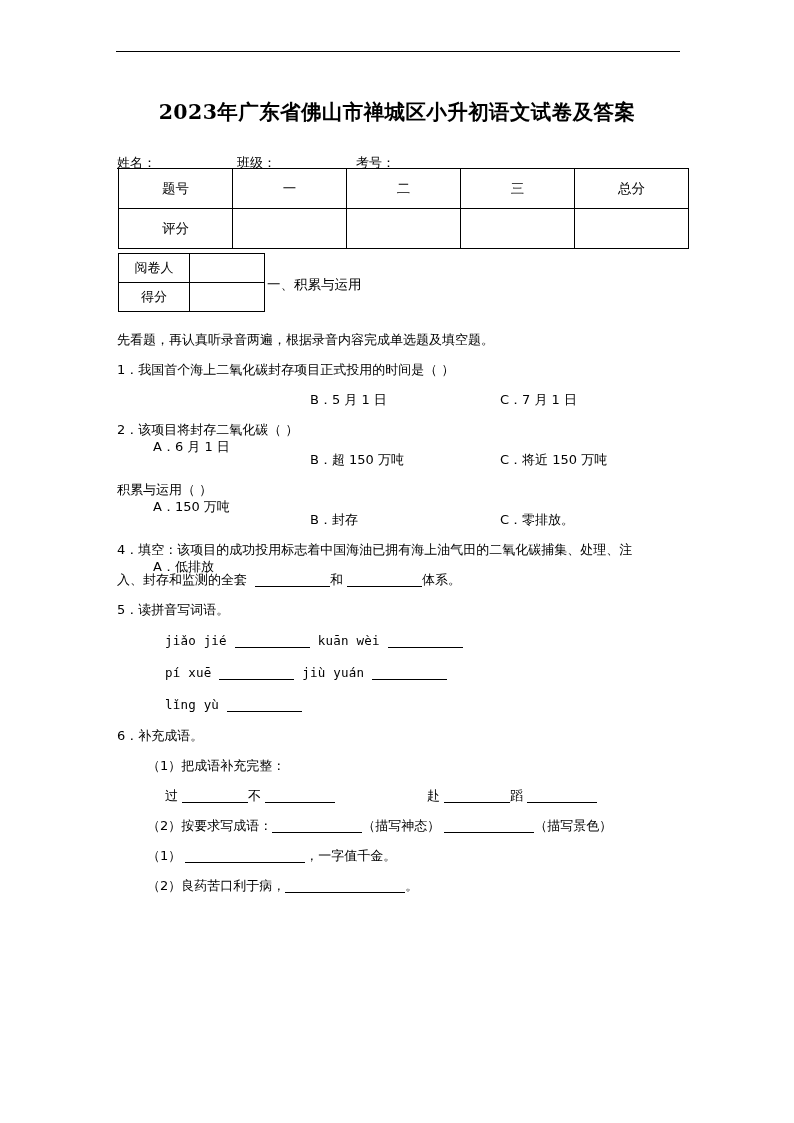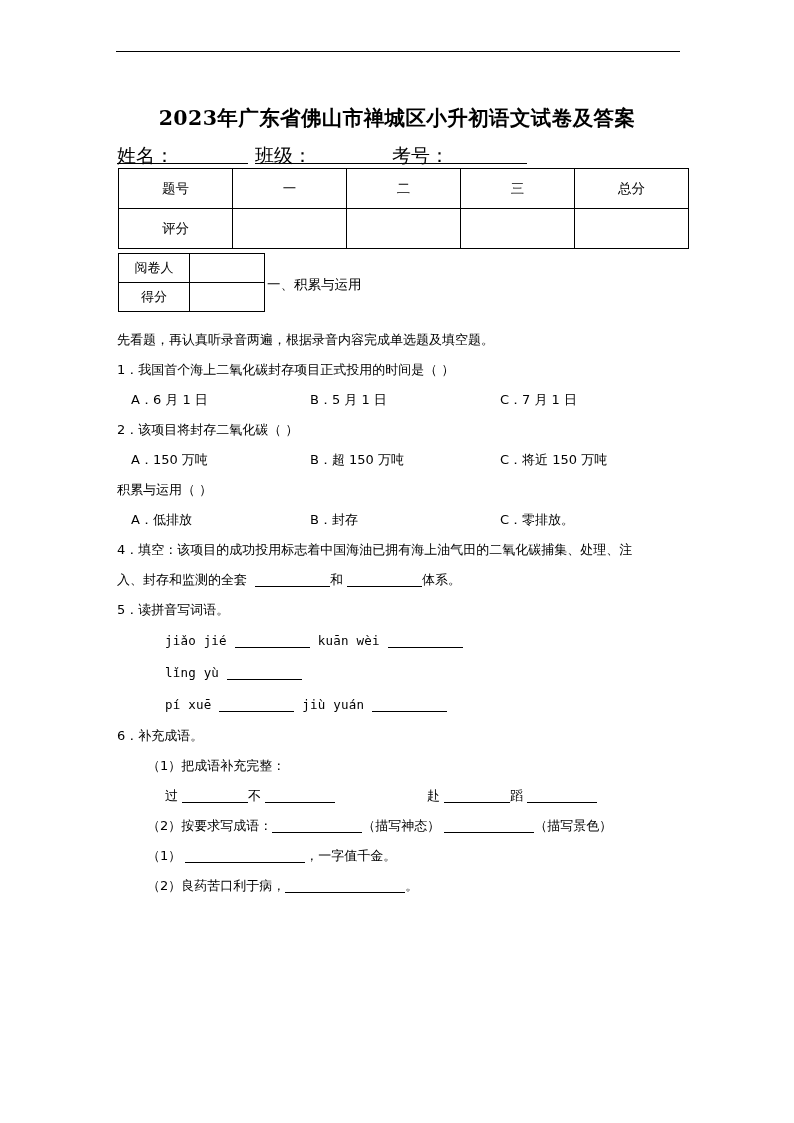--- a/index.html
+++ b/index.html
@@ -25,33 +25,33 @@
     position: absolute;
     left: 116px;
     top: 51px;
     width: 564px;
     height: 0;
     border-top: 1.6px solid #000;
   }
   .doc-title {
     position: absolute;
     left: 0;
-    top: 104px;
+    top: 98px;
     width: 794px;
     text-align: center;
     font-family: "DejaVu Serif", "Liberation Serif", serif;
     font-size: 20.5px;
     font-weight: bold;
     letter-spacing: 0.4px;
   }
   .id-line {
     position: absolute;
     left: 117px;
-    top: 143px;
-    font-size: 19px;
+    top: 154px;
+    font-size: 13px;
     white-space: nowrap;
     text-decoration: underline;
   }
   .id-line .blank {
     display: inline-block;
     border-bottom: 1.4px solid #000;
     vertical-align: -2px;
   }
   .b-name { width: 74px; }
   .b-class { width: 80px; }
@@ -131,21 +131,21 @@
     position: relative;
     height: 30px;
     line-height: 30px;
   }
   .opt {
     position: absolute;
     top: 0;
     font-size: 13px;
     white-space: nowrap;
   }
-  .opt-a { left: 14px; }
+  .opt-a { left: 36px; margin-top: 47px; }
   .opt-b { left: 193px; }
   .opt-c { left: 383px; }
 
   .pinyin {
     font-family: "DejaVu Sans Mono", "Liberation Mono", monospace;
     font-size: 12.5px;
     letter-spacing: 0.2px;
     text-align: right;
   }
   .ul {
@@ -259,24 +259,24 @@
       <span>入、封存和监测的全套</span><span class="sp8"></span><span class="ul ul-75"></span><span>和</span><span class="sp4"></span><span class="ul ul-75"></span><span>体系。</span>
     </div>
 
     <div class="row">
       <span>5．</span><span>读拼音写词语。</span>
     </div>
     <div class="row tall indent3">
       <span class="pinyin">jiǎo jié</span><span class="sp8"></span><span class="ul ul-75"></span><span class="sp8"></span><span class="pinyin">kuān wèi</span><span class="sp8"></span><span class="ul ul-75"></span>
     </div>
     <div class="row tall indent3">
+      <span class="pinyin">pí xuē</span><span class="sp8"></span><span class="ul ul-75"></span><span class="sp8"></span><span class="pinyin">jiù yuán</span><span class="sp8"></span><span class="ul ul-75"></span>
+    </div>
+    <div class="row tall indent3">
       <span class="pinyin">lǐng yù</span><span class="sp8"></span><span class="ul ul-75"></span>
-    </div>
-    <div class="row tall indent3">
-      <span class="pinyin">pí xuē</span><span class="sp8"></span><span class="ul ul-75"></span><span class="sp8"></span><span class="pinyin">jiù yuán</span><span class="sp8"></span><span class="ul ul-75"></span>
     </div>
 
     <div class="row">
       <span>6．</span><span>补充成语。</span>
     </div>
     <div class="row indent2">（1）把成语补充完整：</div>
     <div class="row indent3">
       <span>过</span><span class="sp4"></span><span class="ul ul-66"></span><span>不</span><span class="sp4"></span><span class="ul ul-70"></span><span class="sp80"></span><span>赴</span><span class="sp4"></span><span class="ul ul-66"></span><span>蹈</span><span class="sp4"></span><span class="ul ul-70"></span>
     </div>
     <div class="row indent2">

